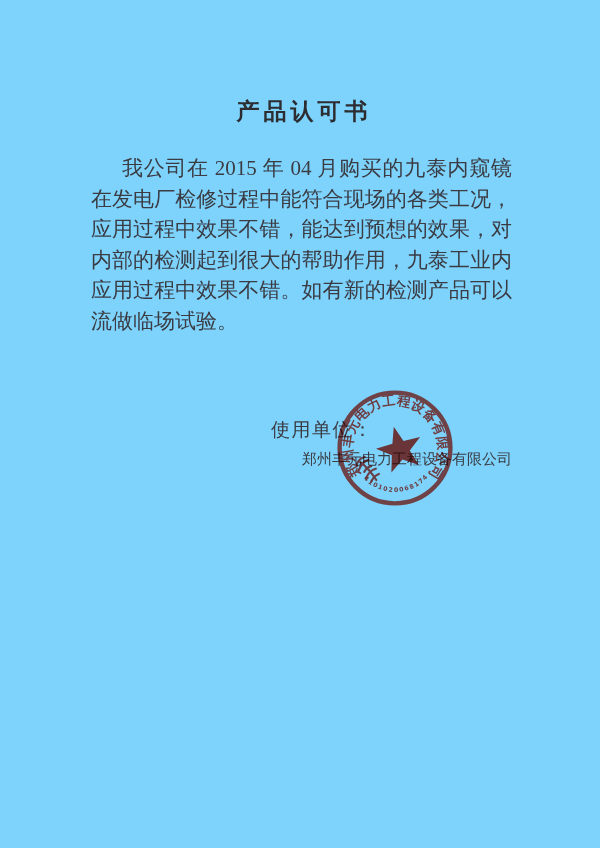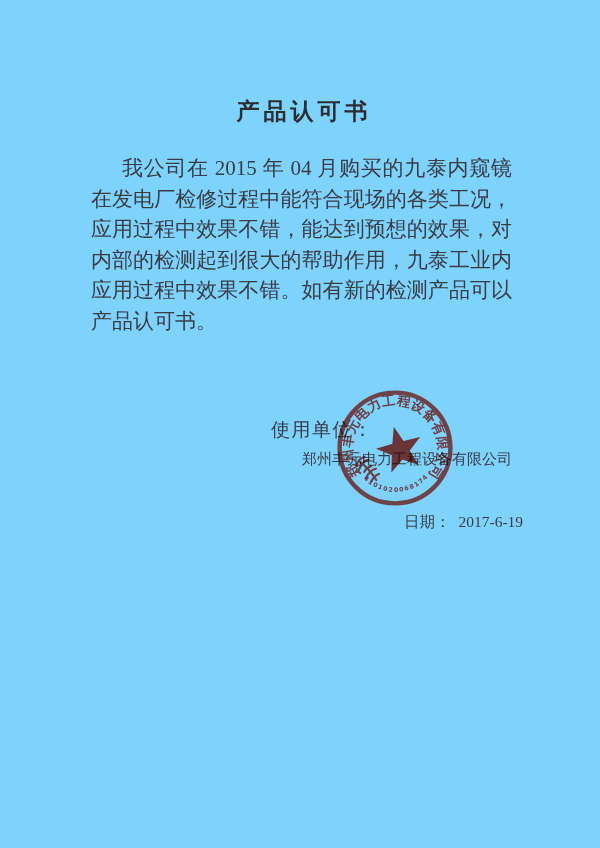--- a/index.html
+++ b/index.html
@@ -89,21 +89,21 @@
 <div class="page">
 
   <div class="doc-title">产品认可书</div>
 
   <div class="body-text">
     <div class="body-line justified indent">我公司在 2015 年 04 月购买的九泰内窥镜 GT200A 型产品，</div>
     <div class="body-line justified">在发电厂检修过程中能符合现场的各类工况，对电厂的金属类管线</div>
     <div class="body-line justified">应用过程中效果不错，能达到预想的效果，对电厂的金属类管线</div>
     <div class="body-line justified">内部的检测起到很大的帮助作用，九泰工业内窥镜完全符合电厂</div>
     <div class="body-line justified">应用过程中效果不错。如有新的检测产品可以与我公司进行技术交</div>
-    <div class="body-line">产品认可书。</div>
+    <div class="body-line">流做临场试验。</div>
   </div>
 
   <div class="sig-unit-label">使用单位：</div>
 
   <div class="sig-company">郑州丰元电力工程设备有限公司</div>
 
   <svg class="stamp" viewBox="-62 -62 124 124">
     <defs>
       <path id="ringPath" d="M -34.3 25.9 A 43 43 0 1 1 34.3 25.9" fill="none"></path>
       <path id="serialPath" d="M -32.7 29.4 A 44 44 0 0 0 32.7 29.4" fill="none"></path>
@@ -124,17 +124,14 @@
     <g transform="translate(-25,23) rotate(-40)" stroke="#cc2a24" stroke-width="2.1" fill="none" stroke-linecap="round" opacity="0.9">
       <path d="M -7 -13 q 7 -4 12 -1"></path>
       <path d="M -9 -7.5 q 9 -5 15 -2"></path>
       <path d="M -5 -3 q 5 -2 9 0"></path>
       <path d="M -8 3 q 8 -4 14 -1"></path>
       <path d="M -6 9 q 6 -3 11 -1"></path>
       <path d="M -2 -15 q 3 12 1 26"></path>
     </g>
   </svg>
 
-  <div class="date-line">
-    <span>日期：</span><span class="gap"></span><span>2017-6-19</span>
-  </div>
 
 </div>
 
 </body></html>

